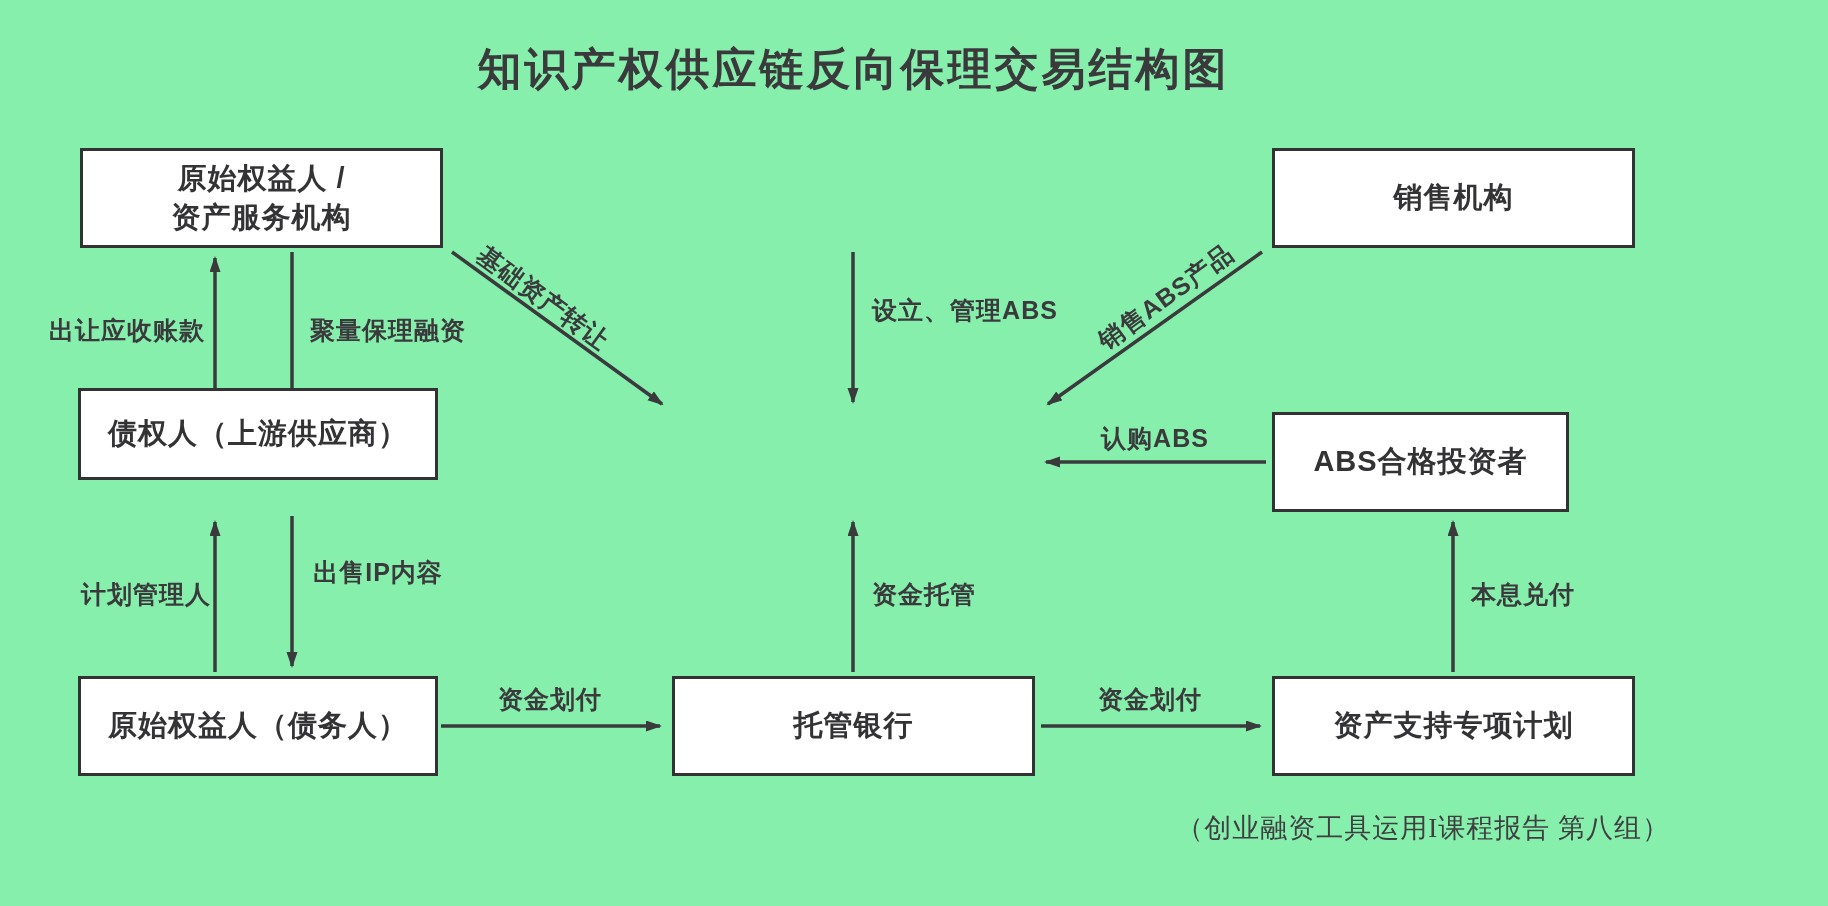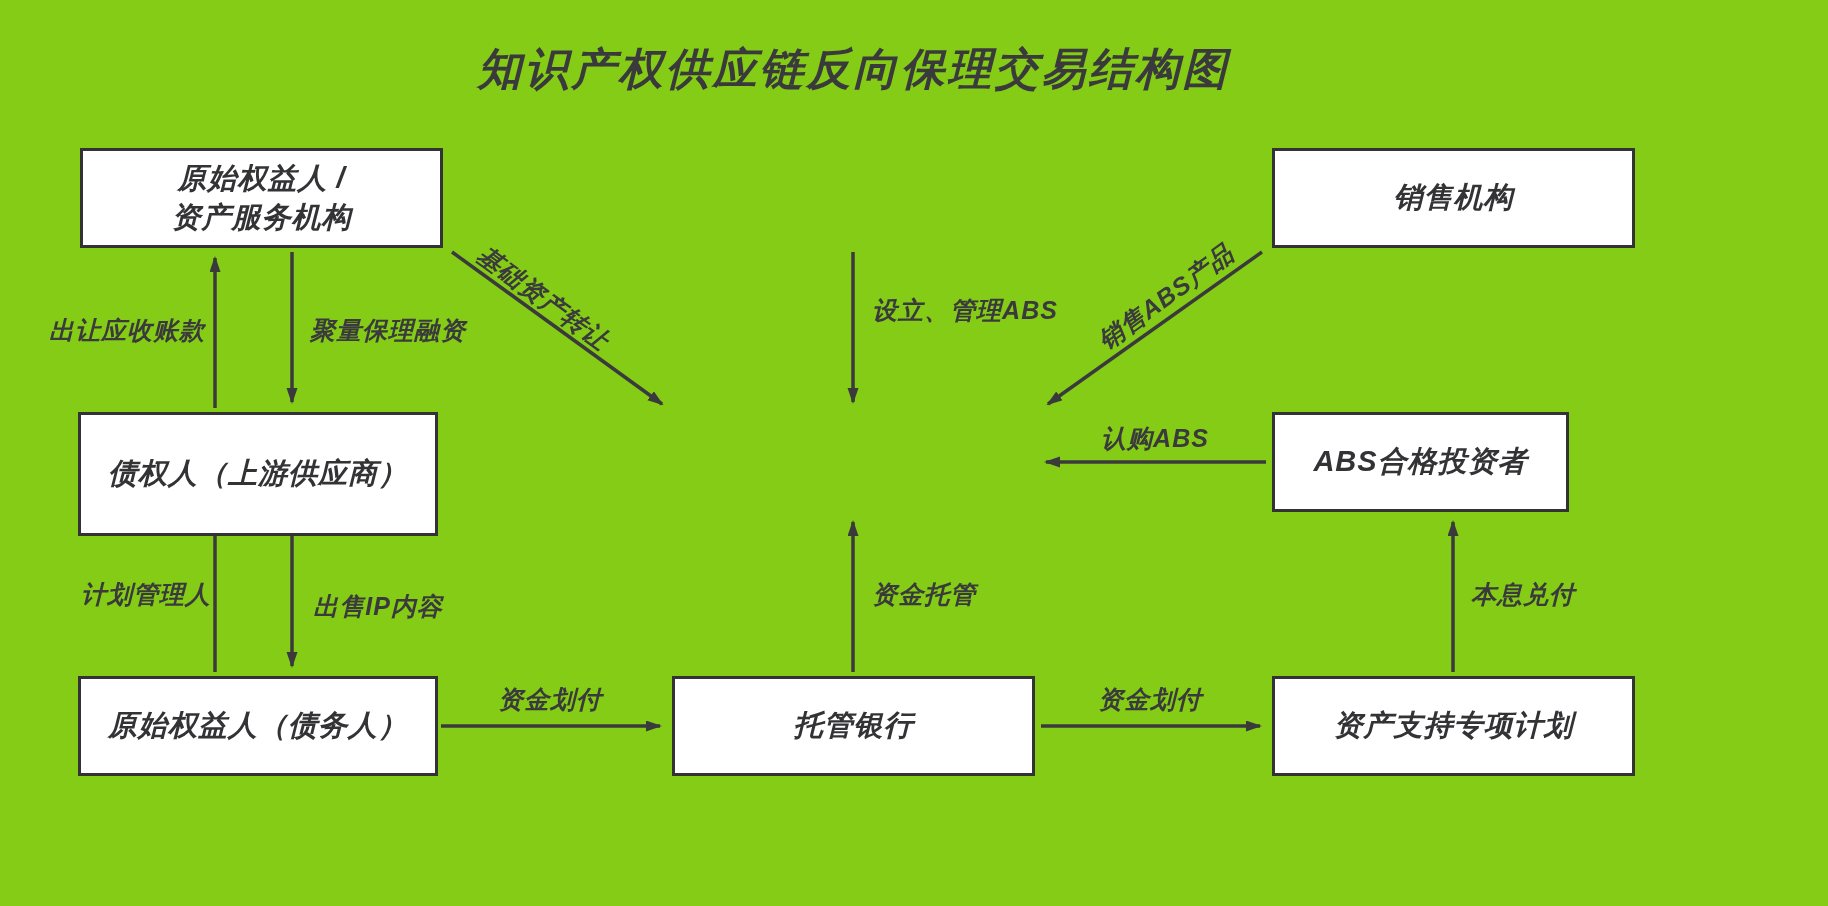--- a/index.html
+++ b/index.html
@@ -4,24 +4,23 @@
 <style>
   html, body {
     margin: 0;
     padding: 0;
     background: #000000;
   }
   .stage {
     position: relative;
     width: 1828px;
     height: 906px;
-    background: #84cc16;
+    background: #86efac;
     font-family: "Liberation Sans", "DejaVu Sans", sans-serif;
     overflow: hidden;
-    font-style: italic;
   }
   .title {
     position: absolute;
     left: 0;
     top: 40px;
     width: 1707px;
     text-align: center;
     font-size: 44px;
     font-weight: bold;
     letter-spacing: 3px;
@@ -96,34 +95,35 @@
     <line x1="441" y1="726" x2="660" y2="726" marker-end="url(#ah)"></line>
     <line x1="1041" y1="726" x2="1260" y2="726" marker-end="url(#ah)"></line>
   </svg>
 
   <div class="title">知识产权供应链反向保理交易结构图</div>
 
   <div class="node" style="left:80px;top:148px;width:363px;height:100px">原始权益人 /
 资产服务机构</div>
   <div class="node" style="left:1272px;top:148px;width:363px;height:100px">销售机构</div>
 
-  <div class="node" style="left:78px;top:412px;width:360px;height:124px">债权人（上游供应商）</div>
+  <div class="node" style="left:78px;top:388px;width:360px;height:92px">债权人（上游供应商）</div>
   <div class="node" style="left:1272px;top:412px;width:297px;height:100px">ABS合格投资者</div>
 
   <div class="node" style="left:78px;top:676px;width:360px;height:100px">原始权益人（债务人）</div>
   <div class="node" style="left:672px;top:676px;width:363px;height:100px">托管银行</div>
   <div class="node" style="left:1272px;top:676px;width:363px;height:100px">资产支持专项计划</div>
 
   <div class="edge-label" style="left:127px;top:330px">出让应收账款</div>
   <div class="edge-label" style="left:388px;top:330px">聚量保理融资</div>
   <div class="edge-label" style="left:543px;top:298px;transform:translate(-50%,-50%) rotate(36deg)">基础资产转让</div>
   <div class="edge-label" style="left:965px;top:310px">设立、管理ABS</div>
   <div class="edge-label" style="left:1166px;top:297px;transform:translate(-50%,-50%) rotate(-36deg)">销售ABS产品</div>
   <div class="edge-label" style="left:1155px;top:438px">认购ABS</div>
   <div class="edge-label" style="left:146px;top:594px">计划管理人</div>
-  <div class="edge-label" style="left:378px;top:606px">出售IP内容</div>
+  <div class="edge-label" style="left:378px;top:572px">出售IP内容</div>
   <div class="edge-label" style="left:924px;top:594px">资金托管</div>
   <div class="edge-label" style="left:1523px;top:594px">本息兑付</div>
   <div class="edge-label" style="left:550px;top:699px">资金划付</div>
   <div class="edge-label" style="left:1150px;top:699px">资金划付</div>
 
+  <div class="footnote">（创业融资工具运用I课程报告  第八组）</div>
 
 </div>
 
 </body></html>

